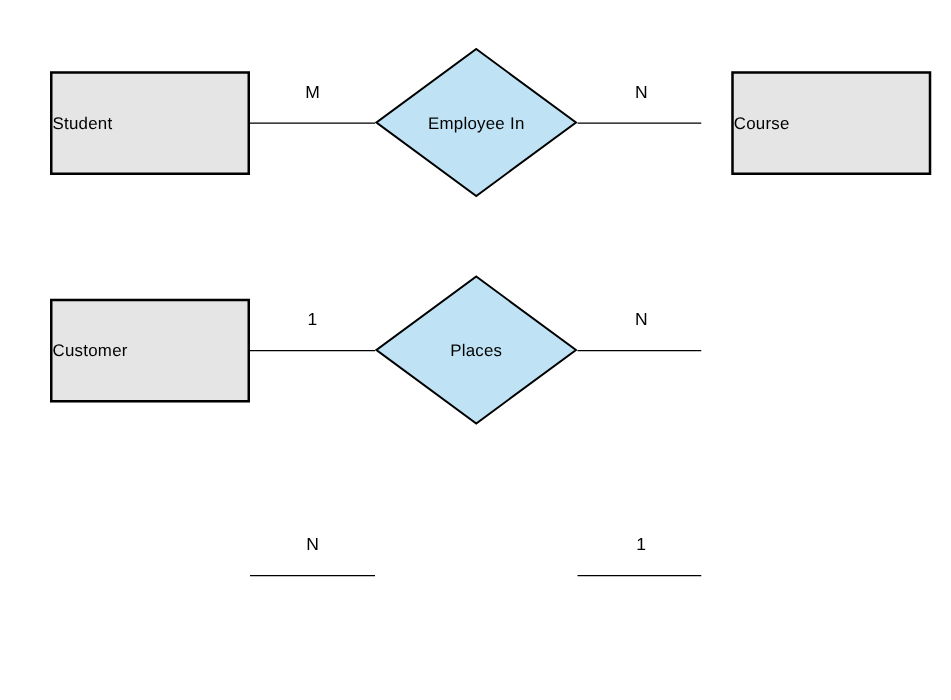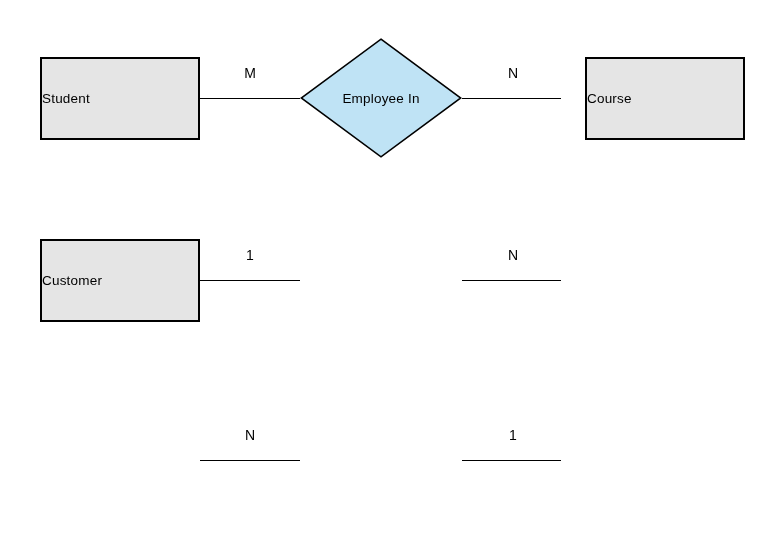--- a/index.html
+++ b/index.html
@@ -137,20 +137,26 @@
   <div class="er-row" style="top:220px;">
 
     <div class="entity left">
       <span class="entity-label">Customer</span>
     </div>
 
     <div class="connector left-conn"></div>
 
     <div class="cardinality left-card">1</div>
 
+    <div class="relationship">
+      <svg viewBox="0 0 162 120" preserveAspectRatio="none">
+        <polygon points="81,1.2 160.8,60 81,118.8 1.2,60" fill="#bfe3f5" stroke="#000000" stroke-width="1.6" stroke-linejoin="miter"></polygon>
+      </svg>
+      <div class="rel-label">Places</div>
+    </div>
 
     <div class="cardinality right-card">N</div>
 
     <div class="connector right-conn"></div>
 
   </div>
 
   <div class="er-row" style="top:400px;">
 
 

